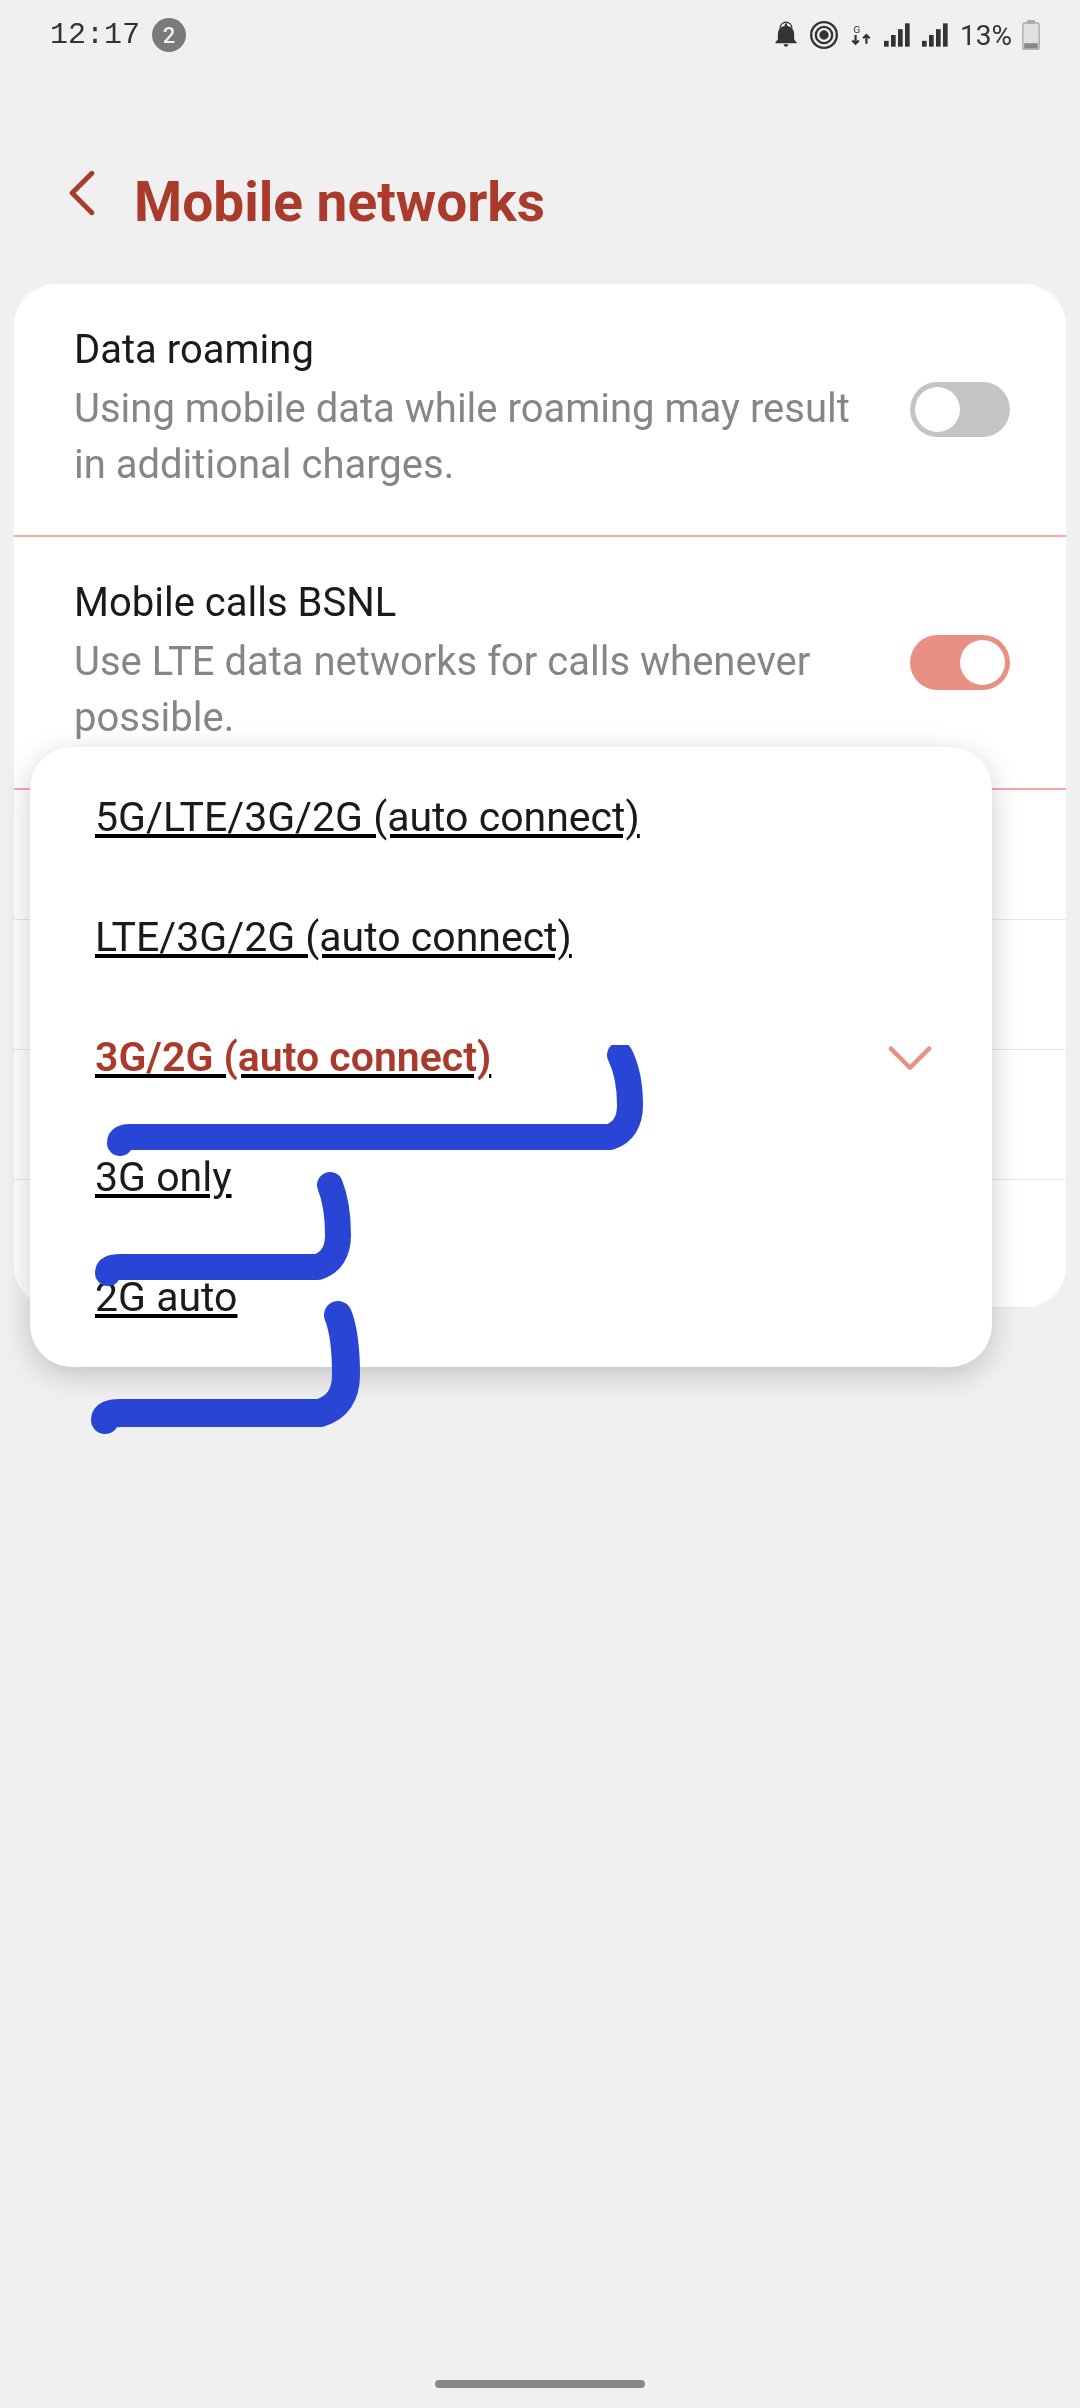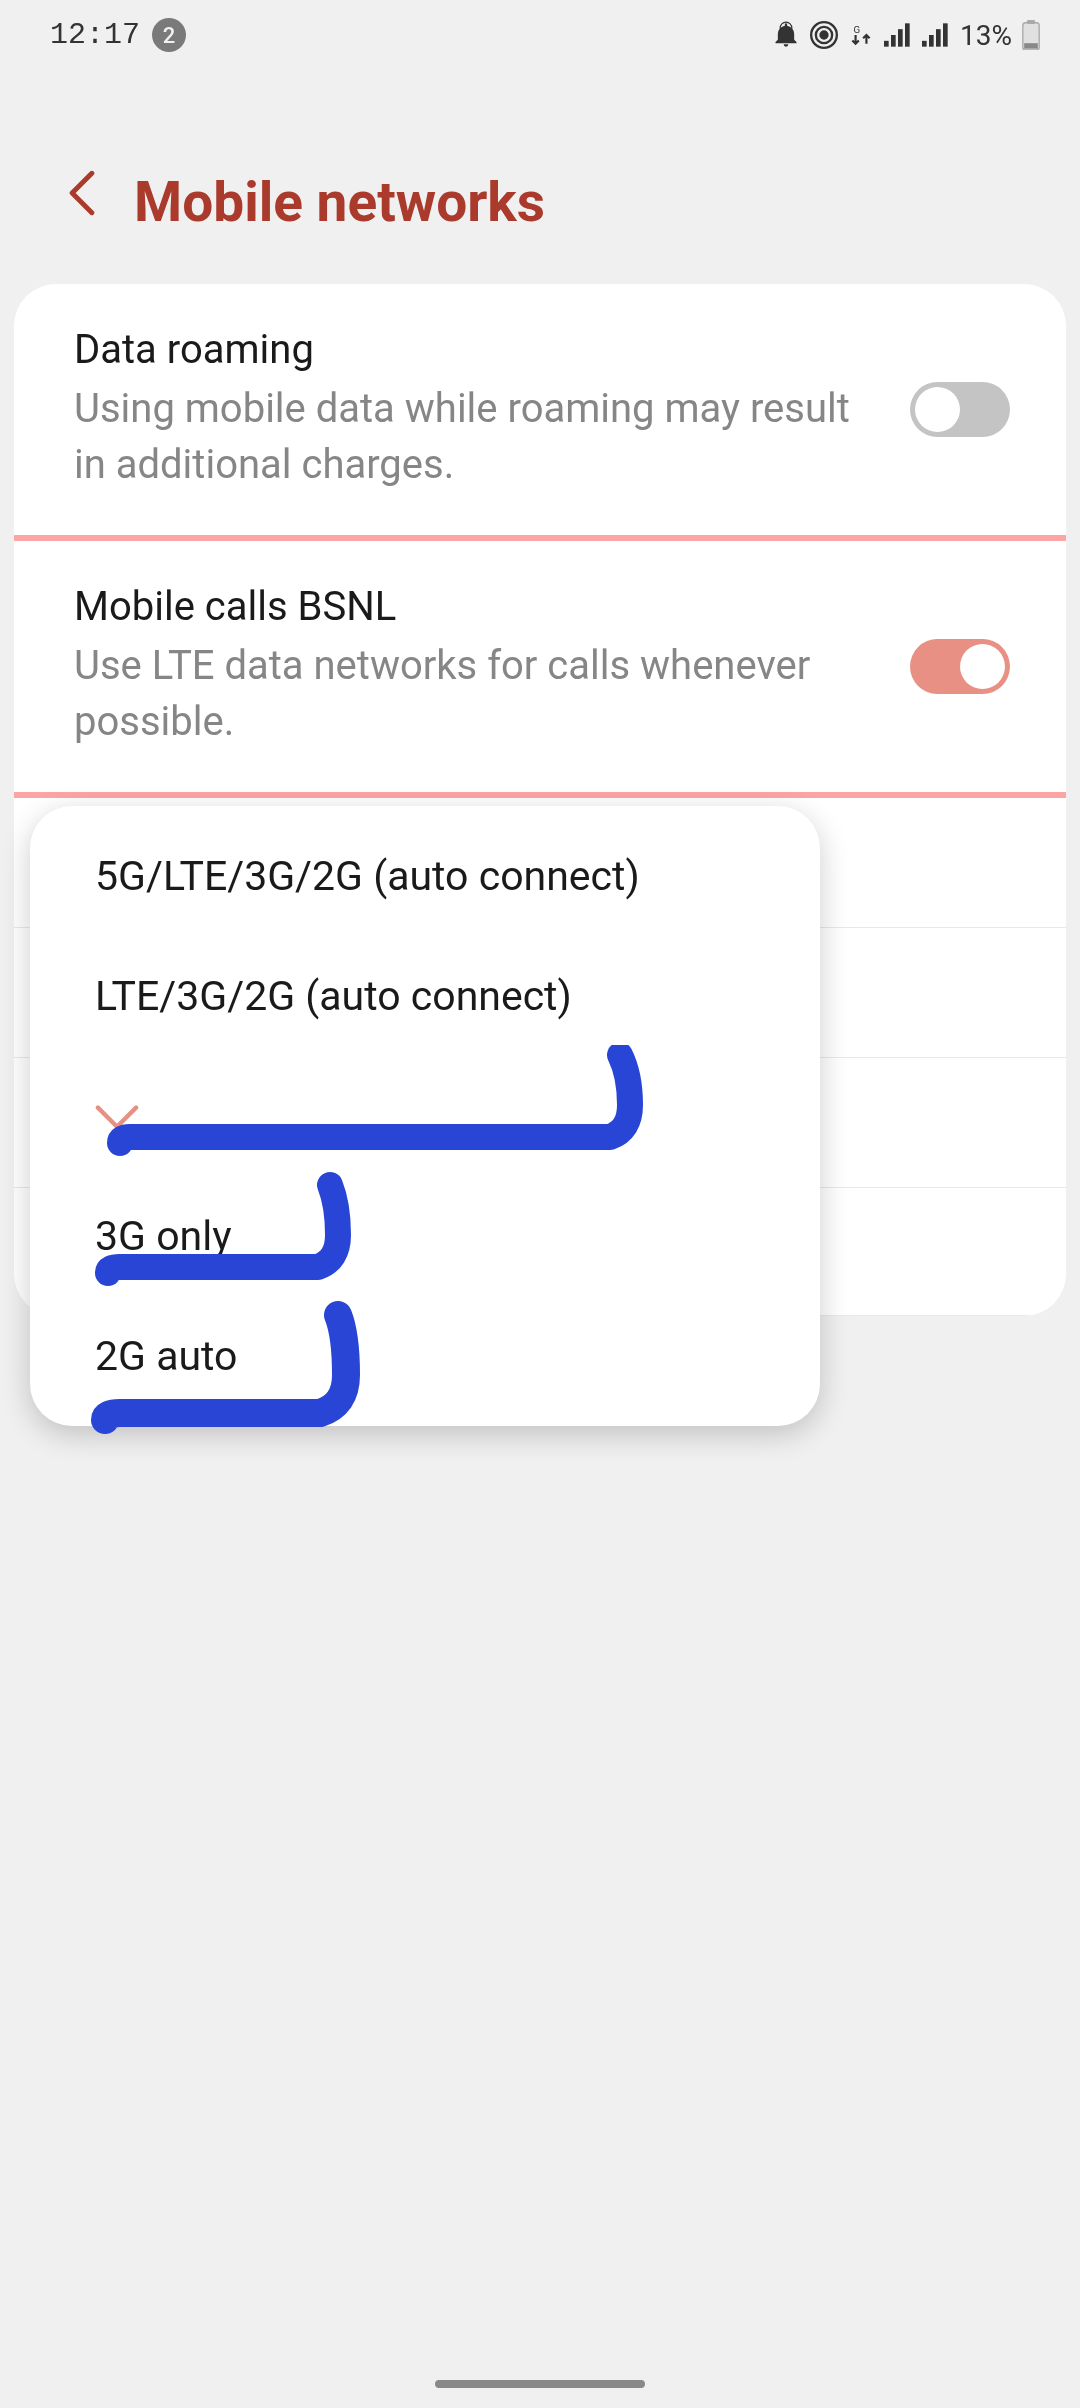--- a/index.html
+++ b/index.html
@@ -73,21 +73,21 @@
       background: #fff;
       margin: 0 14px;
       border-radius: 42px;
       overflow: hidden;
     }
     .setting-item {
       padding: 42px 56px 42px 60px;
       display: flex;
       align-items: center;
       justify-content: space-between;
-      border-bottom: 6px solid #fca5a5;
+      border-bottom: 2px solid #fca5a5;
     }
     .setting-item:last-child {
       border-bottom: none;
     }
     .setting-text {
       flex: 1;
       padding-right: 20px;
     }
     .setting-title {
       font-size: 40px;
@@ -129,28 +129,29 @@
     }
     .hidden-item {
       padding: 50px 60px;
       border-bottom: 1px solid #e8e8e8;
       font-size: 40px;
       color: #1a1a1a;
     }
     .popup-overlay {
       position: absolute;
       left: 30px;
-      top: 806px;
-      width: 790px;
+      top: 747px;
+      width: 962px;
       background: #fff;
       border-radius: 42px;
       box-shadow: 0 8px 30px rgba(0,0,0,0.2);
       z-index: 10;
       overflow: hidden;
       padding: 10px 0;
+      text-decoration: underline;
     }
     .popup-option {
       padding: 36px 60px 36px 65px;
       display: flex;
       justify-content: space-between;
       align-items: center;
       font-size: 41px;
       color: #1a1a1a;
     }
     .popup-option.selected {
@@ -268,20 +269,21 @@
 </div>
 
 <div class="popup-overlay">
   <div class="popup-option">
     <span>5G/LTE/3G/2G (auto connect)</span>
   </div>
   <div class="popup-option">
     <span>LTE/3G/2G (auto connect)</span>
   </div>
   <div class="popup-option selected">
+    <span>3G/2G (auto connect)</span>
     <span class="checkmark">
       <svg width="44" height="30" viewBox="0 0 30 20" fill="none" stroke="#e89084" stroke-width="3" stroke-linecap="round" stroke-linejoin="round">
           <path d="M2 5 L15 18 L28 5"></path>
         </svg>
     </span>
   </div>
   <div class="popup-option">
     <span>3G only</span>
   </div>
   <div class="popup-option">

